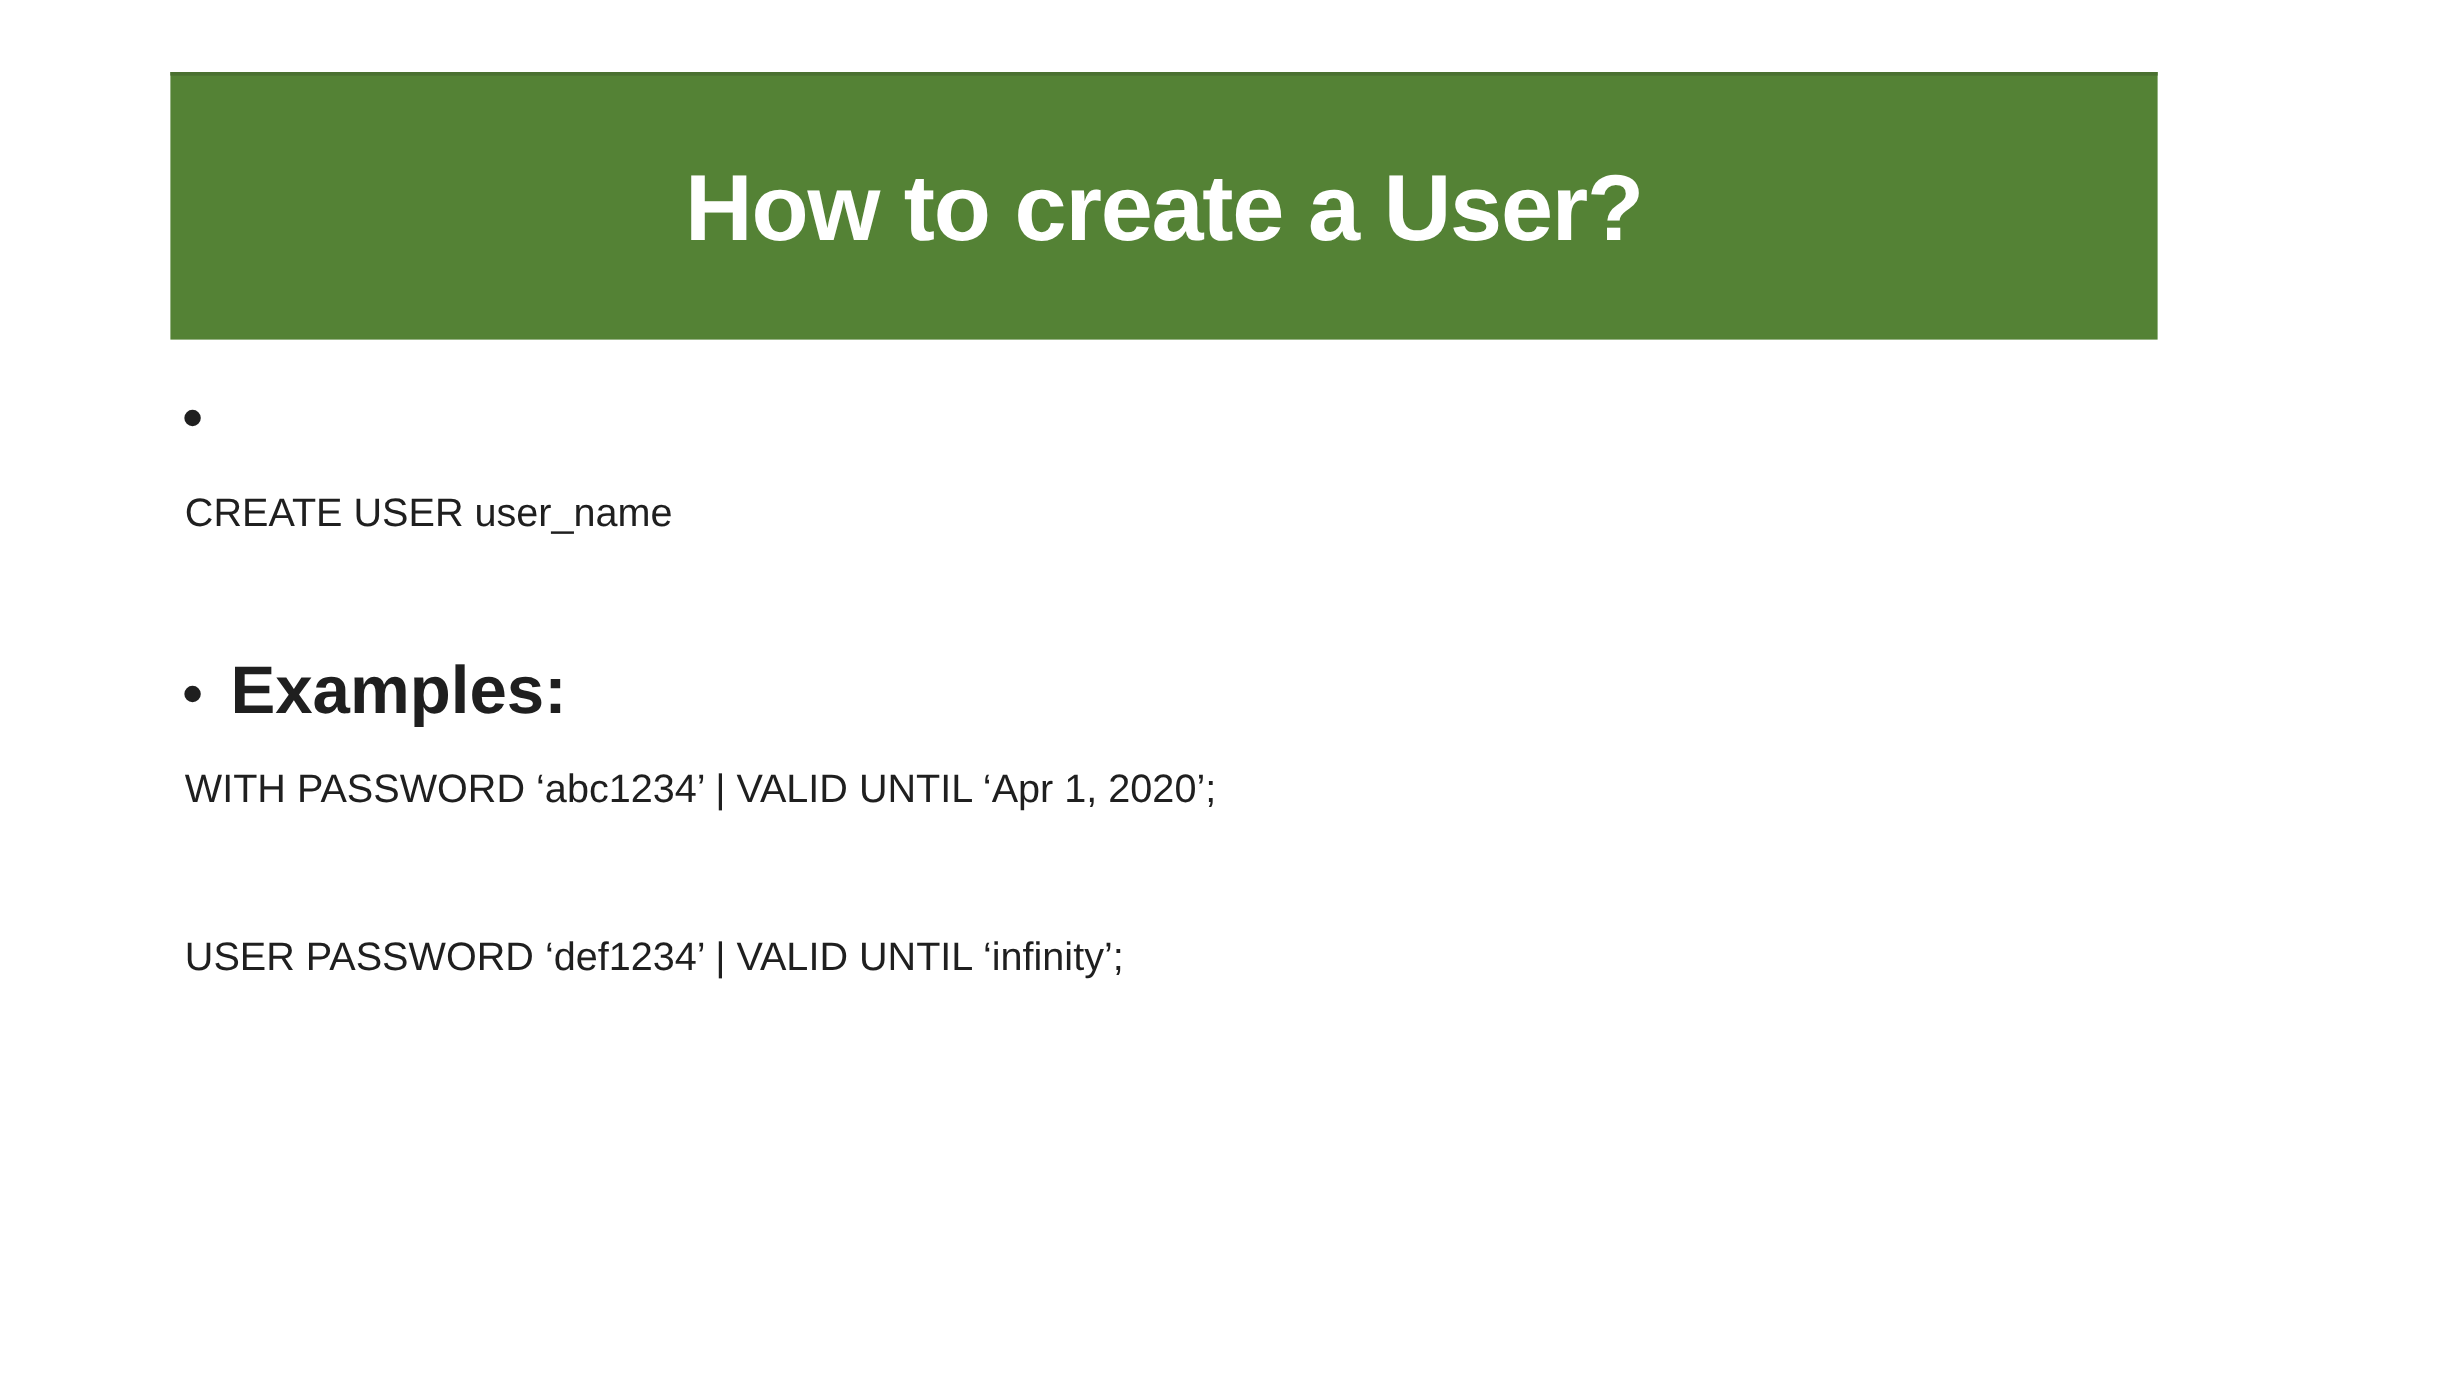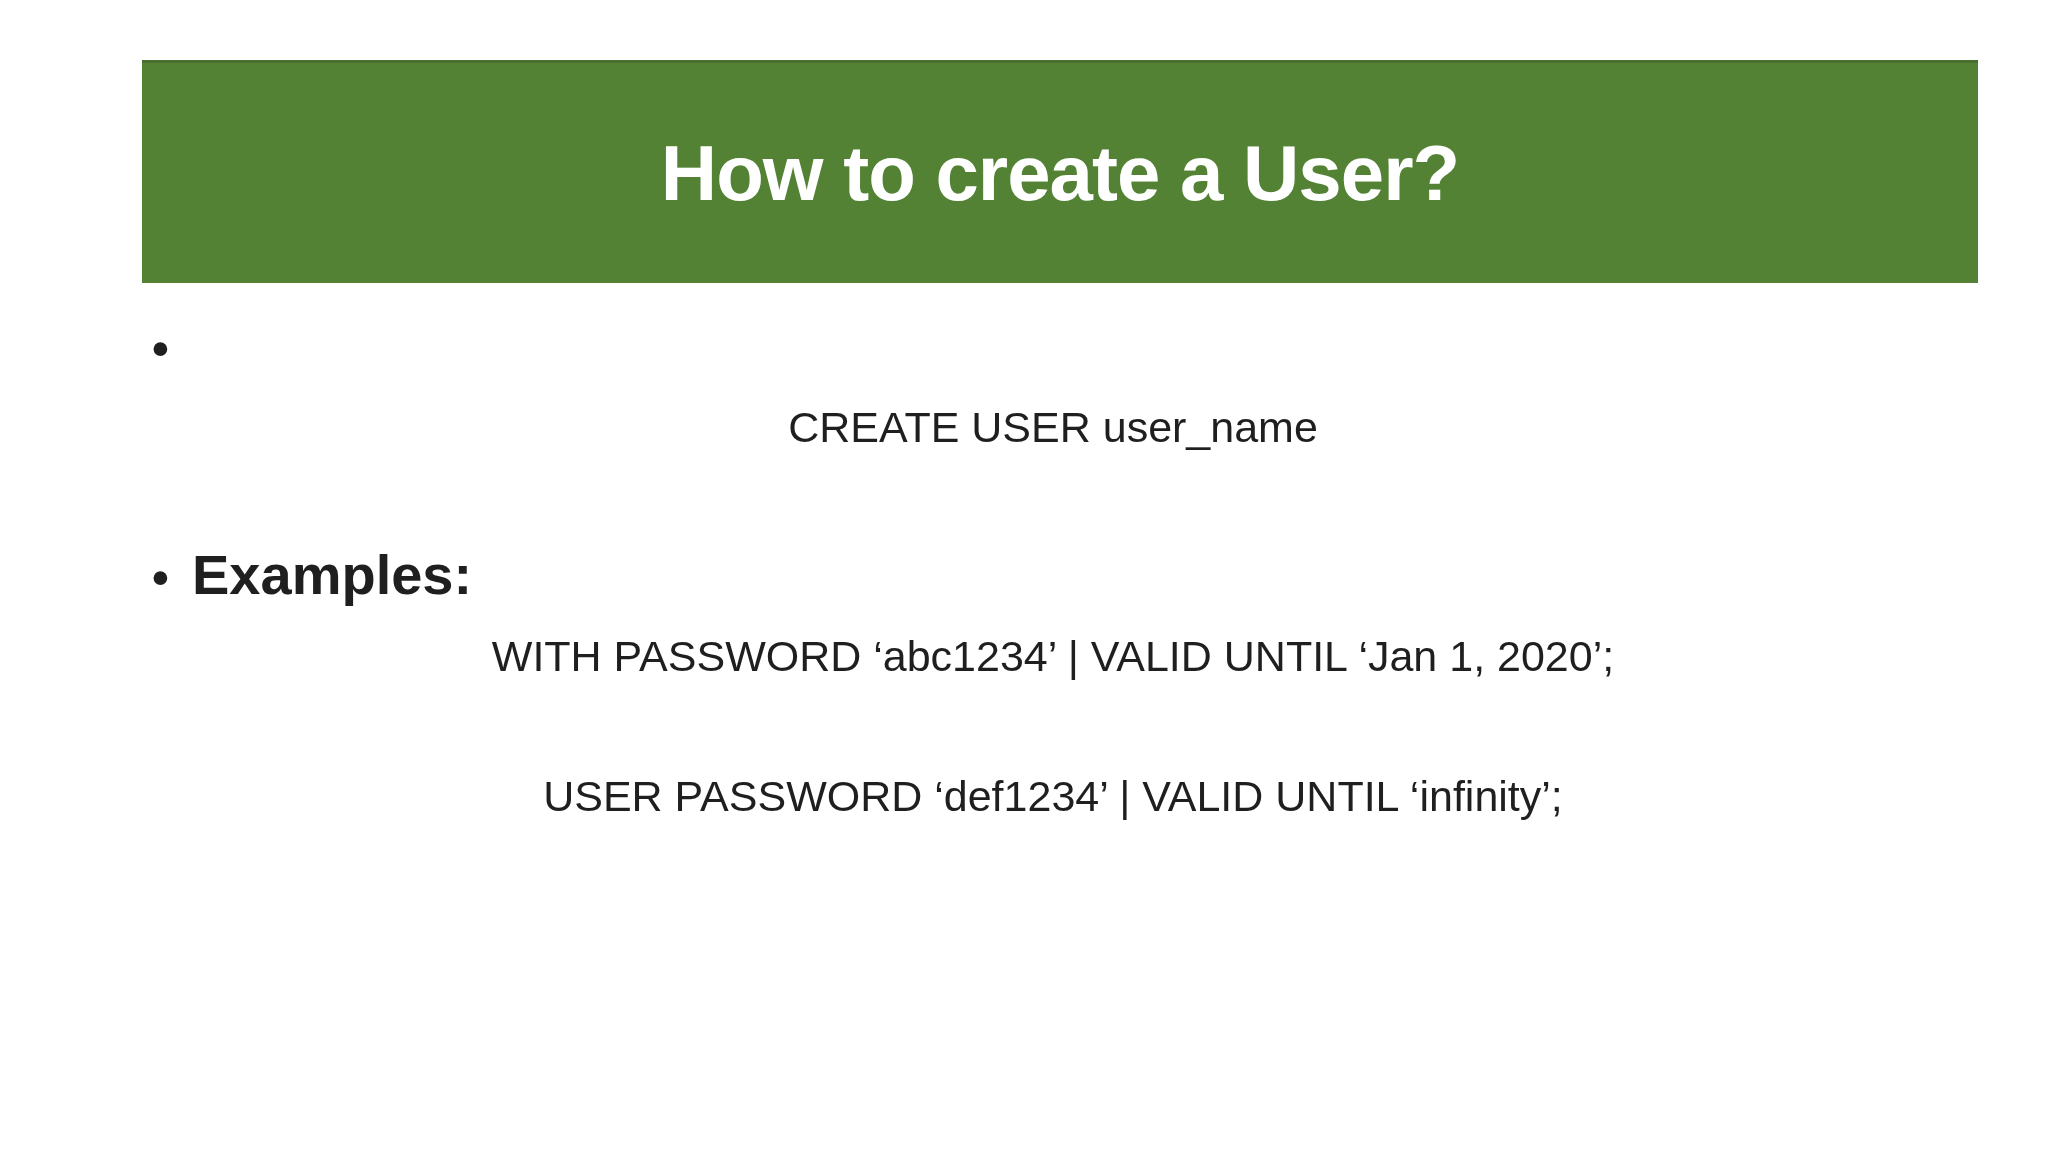--- a/index.html
+++ b/index.html
@@ -20,21 +20,21 @@
   .slide {
     position: relative;
     width: 2048px;
     height: 1152px;
     background: var(--background);
   }
   .banner {
     position: absolute;
     left: 142px;
     top: 60px;
-    width: 1836px;
+    width: 1656px;
     height: 223px;
     background: var(--banner-green);
     border-top: 3px solid var(--banner-edge);
     display: flex;
     align-items: center;
     justify-content: center;
   }
   .banner h1 {
     color: var(--title-text);
     font-size: 78px;
@@ -56,26 +56,25 @@
     display: flex;
     align-items: baseline;
     white-space: nowrap;
   }
   .heading-line .bullet {
     font-size: 48px;
     width: 40px;
     flex: 0 0 40px;
   }
   .body-line {
-    font-size: 43px;
+    font-size: 33px;
     font-weight: 400;
     line-height: 70px;
     padding-left: 2px;
     white-space: nowrap;
-    text-align: center;
   }
   .blank-line {
     height: 70px;
   }
 </style>
 </head>
 <body>
 
 <div class="slide">
 
@@ -93,21 +92,21 @@
 
 
     <div class="blank-line"></div>
 
     <div class="heading-line">
       <span class="bullet">•</span>
       <span class="heading-text">Examples:</span>
     </div>
 
 
-    <div class="body-line">WITH PASSWORD ‘abc1234’ | VALID UNTIL ‘Jan 1, 2020’;</div>
+    <div class="body-line">WITH PASSWORD ‘abc1234’ | VALID UNTIL ‘Apr 1, 2020’;</div>
 
     <div class="blank-line"></div>
 
 
     <div class="body-line">USER PASSWORD ‘def1234’ | VALID UNTIL ‘infinity’;</div>
 
   </main>
 </div>
 
 </body></html>

